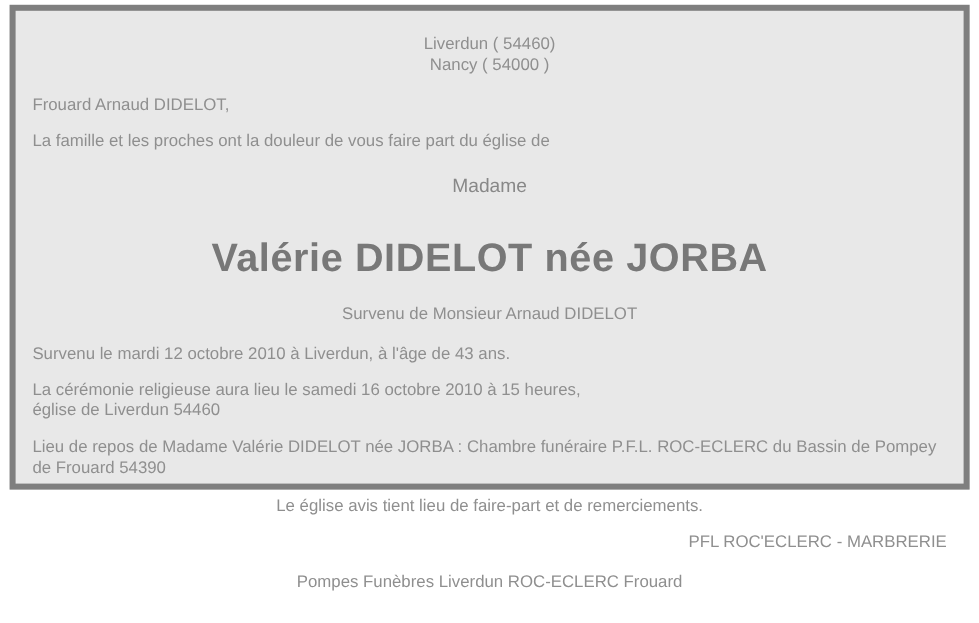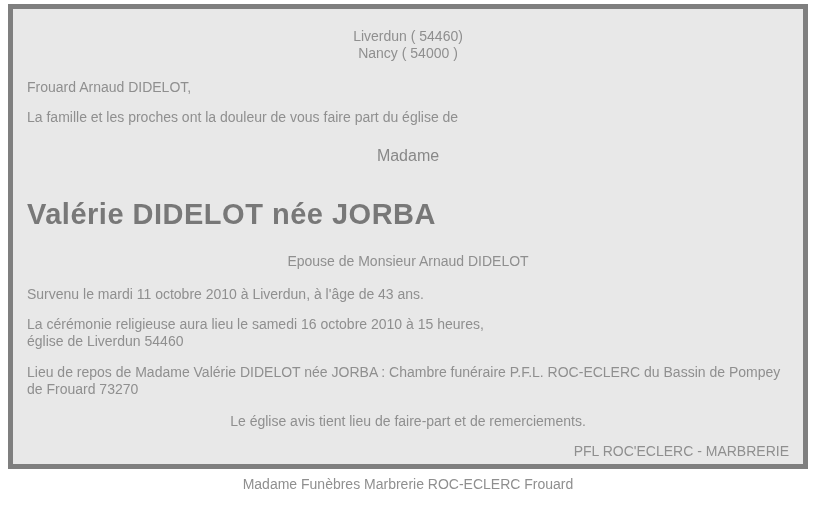--- a/index.html
+++ b/index.html
@@ -8,45 +8,46 @@
     padding: 0;
     width: 816px;
     height: 519px;
     background: #ffffff;
     font-family: "Liberation Sans", "DejaVu Sans", sans-serif;
     overflow: hidden;
   }
   .notice {
     margin: 4px 8px;
     width: 800px;
-    height: 465px;
+    height: 404px;
     border: 5px solid #7f7f7f;
     background: #e8e8e8;
     padding: 0 14px;
     color: #8f8f8f;
   }
   .notice p {
     margin: 0;
     font-size: 14px;
     line-height: 17px;
     color: #8f8f8f;
   }
   .center { text-align: center; }
   .left   { text-align: left; }
 
   .m-places    { margin-top: 19px !important; }
   .m-recipient { margin-top: 17px !important; }
   .m-intro     { margin-top: 13px !important; }
   .m-civility  { margin-top: 20px !important; font-size: 16px !important; line-height: 19px !important; color: #888888 !important; }
   .deceased-name {
     margin: 33px 0 0 0;
-    font-size: 29px;
+    font-size: 33px;
     line-height: 33px;
     font-weight: bold;
     color: #787878;
+    text-align: center;
     letter-spacing: 0.5px;
   }
   .m-relation  { margin-top: 22px !important; }
   .m-death     { margin-top: 16px !important; }
   .m-ceremony  { margin-top: 13px !important; }
   .m-repose    { margin-top: 14px !important; }
   .m-closing   { margin-top: 15px !important; }
   .m-home      { margin-top: 13px !important; text-align: right; }
   .m-signature { margin-top: 16px !important; }
 </style>
@@ -58,27 +59,27 @@
   <p class="center m-places"><span>Liverdun ( 54460)</span><br><span>Nancy ( 54000 )</span></p>
 
   <p class="left m-recipient">Frouard Arnaud DIDELOT,</p>
 
   <p class="left m-intro">La famille et les proches ont la douleur de vous faire part du église de</p>
 
   <p class="center m-civility">Madame</p>
 
   <h1 class="deceased-name">Valérie DIDELOT née JORBA</h1>
 
-  <p class="center m-relation">Epouse de Monsieur Arnaud DIDELOT</p>
+  <p class="center m-relation">Survenu de Monsieur Arnaud DIDELOT</p>
 
-  <p class="left m-death">Survenu le mardi 11 octobre 2010 à Liverdun, à l'âge de 43 ans.</p>
+  <p class="left m-death">Survenu le mardi 12 octobre 2010 à Liverdun, à l'âge de 43 ans.</p>
 
   <p class="left m-ceremony"><span>La cérémonie religieuse aura lieu le samedi 16 octobre 2010 à 15 heures,</span><br><span>église de Liverdun 54460</span></p>
 
-  <p class="left m-repose">Lieu de repos de Madame Valérie DIDELOT née JORBA : Chambre funéraire P.F.L. ROC-ECLERC du Bassin de Pompey de Frouard 73270</p>
+  <p class="left m-repose">Lieu de repos de Madame Valérie DIDELOT née JORBA : Chambre funéraire P.F.L. ROC-ECLERC du Bassin de Pompey de Frouard 54390</p>
 
   <p class="center m-closing">Le église avis tient lieu de faire-part et de remerciements.</p>
 
   <p class="left m-home">PFL ROC'ECLERC - MARBRERIE</p>
 
-  <p class="center m-signature">Madame Funèbres Marbrerie ROC-ECLERC Frouard</p>
+  <p class="center m-signature">Pompes Funèbres Liverdun ROC-ECLERC Frouard</p>
 
 </main>
 
 </body></html>

